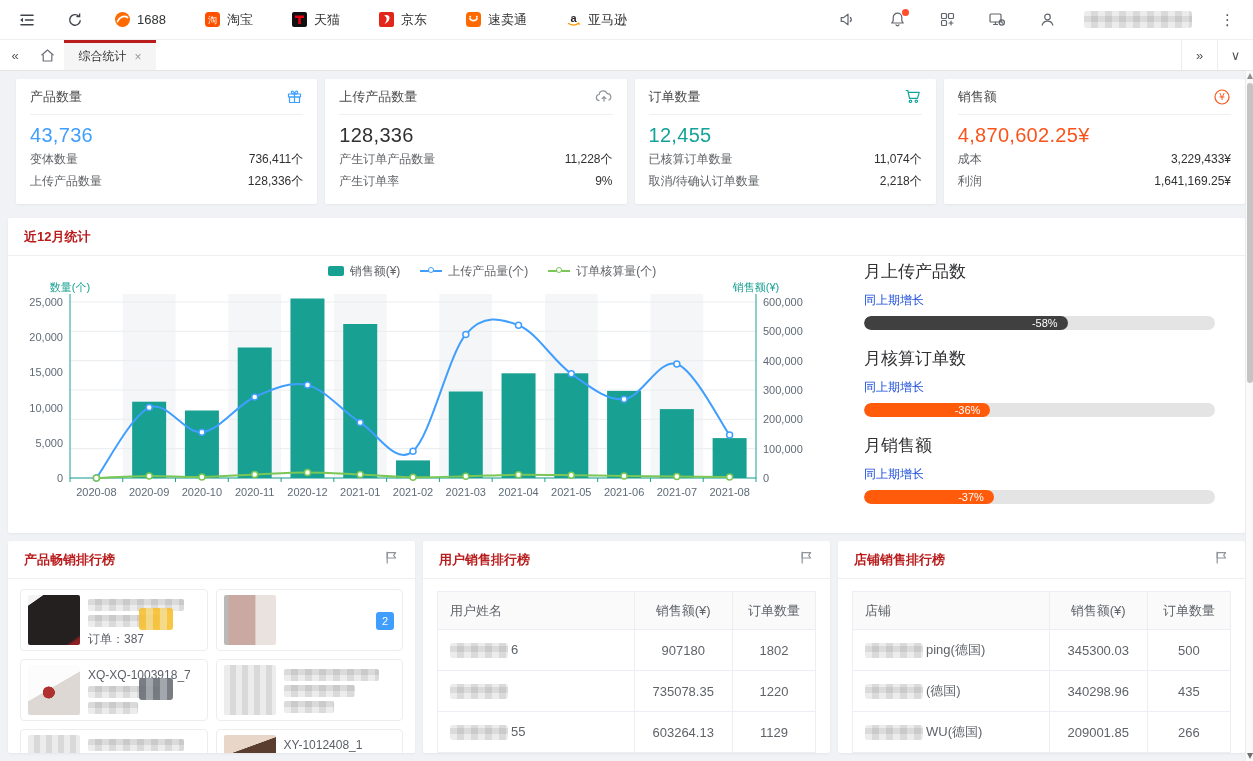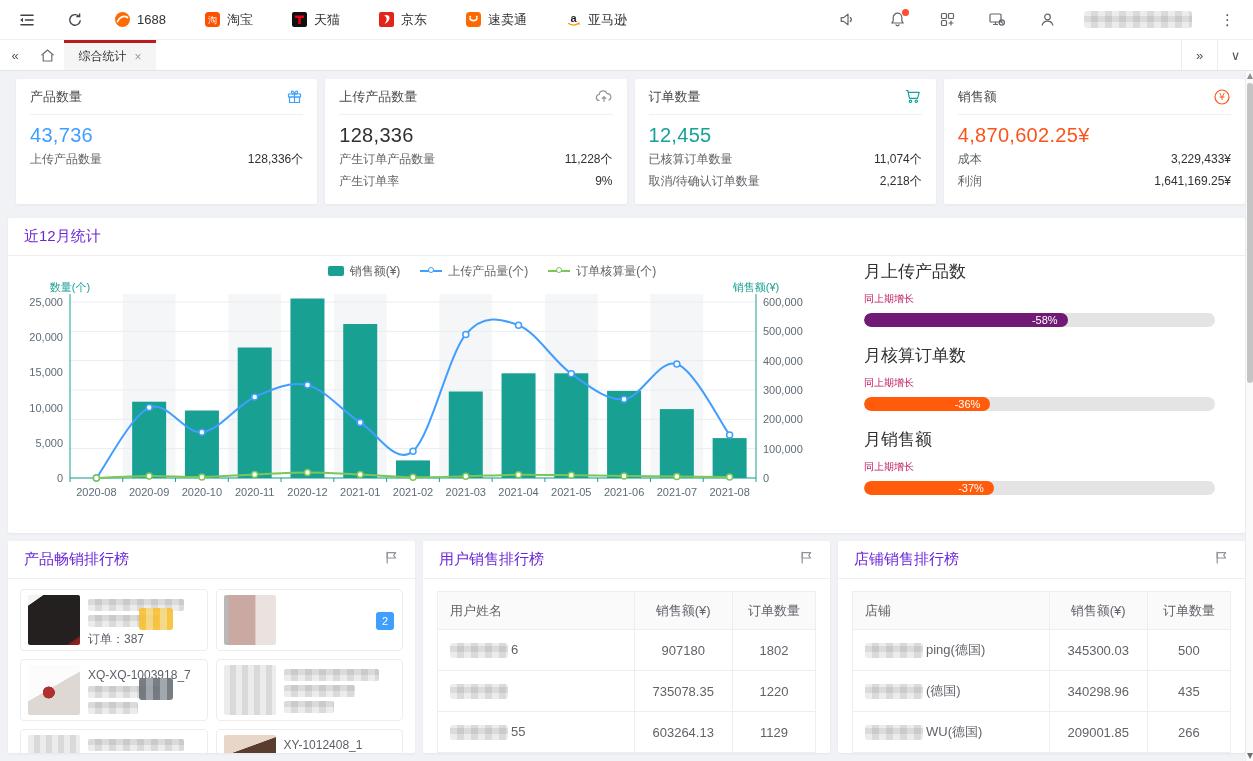--- a/index.html
+++ b/index.html
@@ -40,35 +40,35 @@
   .cards-row { display:grid; grid-template-columns:repeat(4,1fr); gap:8px;padding-left:8px; }
   .stat-card { background:#fff; border-radius:2px; box-shadow:0 1px 3px rgba(0,0,0,.05); padding:0 14px 10px; height:125px; }
   .sc-head { height:36px; display:flex; align-items:center; justify-content:space-between; border-bottom:1px solid #f0f0f0; }
   .sc-title { font-size:13px; color:#4a4a4a; }
   .sc-big { margin-top:9px; font-size:20px; letter-spacing:.3px; }
   .sc-row { display:flex; justify-content:space-between; font-size:12px; line-height:19px; margin-top:3px; }
   .sc-row .lbl { color:#606266; } .sc-row .val { color:#303133; }
 
   .panel { background:#fff; border-radius:2px; box-shadow:0 1px 3px rgba(0,0,0,.05); }
   .p-head { height:38px; display:flex; align-items:center; justify-content:space-between; padding:0 16px; border-bottom:1px solid #efefef; }
-  .p-title { font-size:15px; color:#6d28d9; }
+  .p-title { font-size:13px; color:#b91c1c;font-weight:bold; }
 
   .chart-panel { margin-top:14px; height:315px; }
   .chart-body { display:flex; height:276px; }
   .chart-zone { width:818px; position:relative; padding-top:4px; }
   .legend { display:flex; justify-content:center; padding-left:150px; gap:20px; height:22px; align-items:center; }
   .lg-item { display:flex; align-items:center; gap:6px; font-size:12px; color:#606266; cursor:pointer; }
   .lg-bar { width:16px; height:10px; border-radius:2px; }
   .lg-line { width:22px; height:2px; position:relative; }
   .lg-line i { position:absolute; left:8px; top:-3px; width:6px; height:6px; border-radius:50%; background:#fff; border:1.5px solid; }
 
   .growth-zone { flex:1; padding:4px 30px 0 38px; }
   .g-item { margin-bottom:17px; }
   .g-title { font-size:17px; color:#303133; margin-bottom:9px; }
-  .g-label { font-size:10px; color:#be185d; margin-bottom:7px; }
+  .g-label { font-size:12px; color:#1d4ed8; margin-bottom:7px; }
   .g-track { height:14px; border-radius:7px; background:#e4e4e4; overflow:hidden; }
   .g-fill { height:14px; border-radius:7px; background:#ff5b0a; color:#fff; font-size:11px; line-height:14px; text-align:right; padding-right:10px; }
 
   .bottom-row { display:grid; grid-template-columns:1fr 1fr 1fr; gap:8px; margin-top:8px; height:212px; }
   .bottom-row .panel { overflow:hidden; }
 
   
   .prod-grid { display:grid; grid-template-columns:1fr 1fr; gap:8px; padding:10px 12px; }
   .prod-card { border:1px solid #ededed; border-radius:4px; height:62px; padding:5px 7px; display:flex; gap:8px; position:relative; cursor:pointer; }
   .thumb { width:52px; height:50px; flex:none; border-radius:2px;
@@ -255,20 +255,24 @@
             <svg width="17" height="17" viewBox="0 0 17 17">
               <g fill="none" stroke="#409eff" stroke-width="1.2" stroke-linejoin="round">
                 <rect x="2.5" y="6" width="12" height="3"></rect>
                 <rect x="3.5" y="9" width="10" height="5.5"></rect>
                 <path d="M8.5 6v8.5M8.5 6C6 6 4.8 4.8 5.5 3.6c.7-1.2 2.4-.6 3 2.4zm0 0C11 6 12.2 4.8 11.5 3.6c-.7-1.2-2.4-.6-3 2.4z"></path>
               </g>
             </svg>
           </span>
         </div>
         <div class="sc-big" style="color:#409eff">43,736</div>
+        <div class="sc-row">
+          <span class="lbl">变体数量</span>
+          <span class="val">736,411个</span>
+        </div>
         <div class="sc-row">
           <span class="lbl">上传产品数量</span>
           <span class="val">128,336个</span>
         </div>
       </div>
       <div class="stat-card">
         <div class="sc-head">
           <span class="sc-title">上传产品数量</span>
           <span style="display:inline-flex">
             <svg width="18" height="17" viewBox="0 0 18 17">
@@ -457,21 +461,21 @@
               <circle cx="616.1" cy="193.9" r="3" fill="#fff" stroke="#7ac756" stroke-width="1.5"></circle>
               <circle cx="668.8" cy="194.6" r="3" fill="#fff" stroke="#7ac756" stroke-width="1.5"></circle>
               <circle cx="721.6" cy="194.9" r="3" fill="#fff" stroke="#7ac756" stroke-width="1.5"></circle>
             </svg></div>
       </div>
       <div class="growth-zone">
           <div class="g-item">
             <div class="g-title">月上传产品数</div>
             <div class="g-label">同上期增长</div>
             <div class="g-track">
-              <div class="g-fill" style="width:58%;background:#701a75">-58%</div>
+              <div class="g-fill" style="width:58%;background:#404040">-58%</div>
             </div>
           </div>
           <div class="g-item">
             <div class="g-title">月核算订单数</div>
             <div class="g-label">同上期增长</div>
             <div class="g-track">
               <div class="g-fill" style="width:36%;background:#ff5b0a">-36%</div>
             </div>
           </div>
           <div class="g-item">

